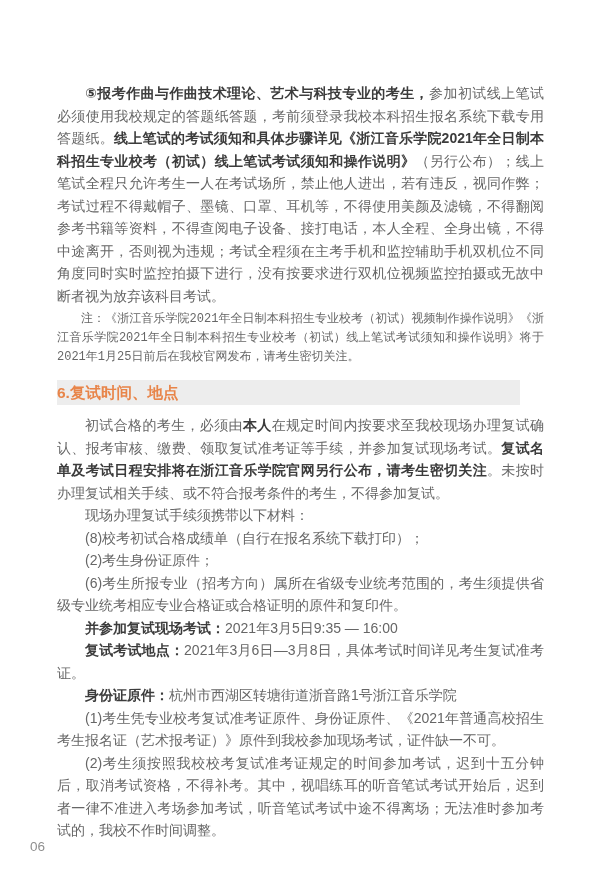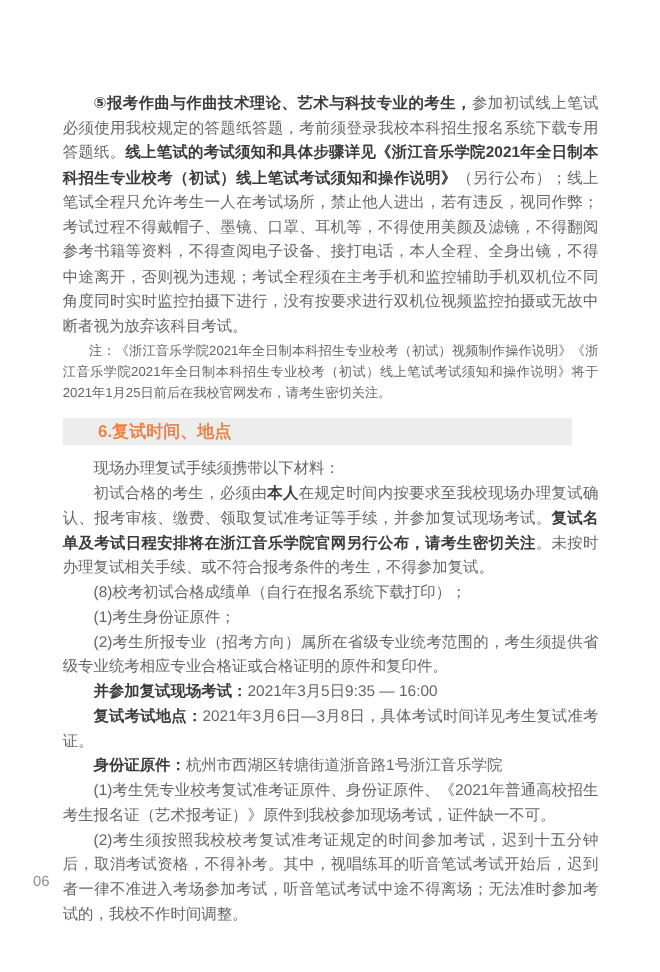--- a/index.html
+++ b/index.html
@@ -40,64 +40,64 @@
   .body-text {
     font-size: 14px;
     line-height: 22.5px;
     color: var(--body-text);
   }
   .note-text {
     font-size: 12px;
     line-height: 19px;
     color: var(--body-text);
     margin-top: 3px;
+    font-family: Liberation Mono, monospace;
   }
   .seg { color: inherit; }
   .seg.bold {
     font-weight: bold;
     color: var(--emphasis-text);
   }
   .section-heading {
     margin: 13px 24px 9px 0;
     background: var(--heading-bar-bg);
     color: var(--accent-orange);
     font-size: 15.5px;
     font-weight: bold;
     line-height: 25px;
     height: 25px;
-    padding-left: 32px;
     text-align: left;
     white-space: nowrap;
     overflow: hidden;
   }
   .page-number {
     position: absolute;
     left: 30px;
-    top: 793px;
+    top: 839px;
     font-size: 13.5px;
     color: var(--page-number-text);
   }
 </style>
 </head>
 <body>
 
 <div class="page">
   <main class="content">
 
     <p class="para body-text"><span class="seg bold">⑤报考作曲与作曲技术理论、艺术与科技专业的考生，</span><span class="seg">参加初试线上笔试必须使用我校规定的答题纸答题，考前须登录我校本科招生报名系统下载专用答题纸。</span><span class="seg bold">线上笔试的考试须知和具体步骤详见《浙江音乐学院2021年全日制本科招生专业校考（初试）线上笔试考试须知和操作说明》</span><span class="seg">（另行公布）；线上笔试全程只允许考生一人在考试场所，禁止他人进出，若有违反，视同作弊；考试过程不得戴帽子、墨镜、口罩、耳机等，不得使用美颜及滤镜，不得翻阅参考书籍等资料，不得查阅电子设备、接打电话，本人全程、全身出镜，不得中途离开，否则视为违规；考试全程须在主考手机和监控辅助手机双机位不同角度同时实时监控拍摄下进行，没有按要求进行双机位视频监控拍摄或无故中断者视为放弃该科目考试。</span></p>
 
     <p class="para note-text"><span class="seg">注：《浙江音乐学院2021年全日制本科招生专业校考（初试）视频制作操作说明》《浙江音乐学院2021年全日制本科招生专业校考（初试）线上笔试考试须知和操作说明》将于2021年1月25日前后在我校官网发布，请考生密切关注。</span></p>
 
     <h2 class="section-heading">6.复试时间、地点</h2>
 
+    <p class="para body-text"><span class="seg">初试合格的考生，必须由</span><span class="seg bold">本人</span><span class="seg">在规定时间内按要求至我校现场办理复试确认、报考审核、缴费、领取复试准考证等手续，并参加复试现场考试。</span><span class="seg bold">复试名单及考试日程安排将在浙江音乐学院官网另行公布，请考生密切关注</span><span class="seg">。未按时办理复试相关手续、或不符合报考条件的考生，不得参加复试。</span></p>
     <p class="para body-text"><span class="seg">现场办理复试手续须携带以下材料：</span></p>
-    <p class="para body-text"><span class="seg">初试合格的考生，必须由</span><span class="seg bold">本人</span><span class="seg">在规定时间内按要求至我校现场办理复试确认、报考审核、缴费、领取复试准考证等手续，并参加复试现场考试。</span><span class="seg bold">复试名单及考试日程安排将在浙江音乐学院官网另行公布，请考生密切关注</span><span class="seg">。未按时办理复试相关手续、或不符合报考条件的考生，不得参加复试。</span></p>
     <p class="para body-text"><span class="seg">(8)校考初试合格成绩单（自行在报名系统下载打印）；</span></p>
-    <p class="para body-text"><span class="seg">(1)考生身份证原件；</span></p>
-    <p class="para body-text"><span class="seg">(2)考生所报专业（招考方向）属所在省级专业统考范围的，考生须提供省级专业统考相应专业合格证或合格证明的原件和复印件。</span></p>
+    <p class="para body-text"><span class="seg">(2)考生身份证原件；</span></p>
+    <p class="para body-text"><span class="seg">(6)考生所报专业（招考方向）属所在省级专业统考范围的，考生须提供省级专业统考相应专业合格证或合格证明的原件和复印件。</span></p>
     <p class="para body-text"><span class="seg bold">并参加复试现场考试：</span><span class="seg">2021年3月5日9:35 — 16:00</span></p>
     <p class="para body-text"><span class="seg bold">复试考试地点：</span><span class="seg">2021年3月6日—3月8日，具体考试时间详见考生复试准考证。</span></p>
     <p class="para body-text"><span class="seg bold">身份证原件：</span><span class="seg">杭州市西湖区转塘街道浙音路1号浙江音乐学院</span></p>
 
 
     <p class="para body-text"><span class="seg">(1)考生凭专业校考复试准考证原件、身份证原件、《2021年普通高校招生考生报名证（艺术报考证）》原件到我校参加现场考试，证件缺一不可。</span></p>
     <p class="para body-text"><span class="seg">(2)考生须按照我校校考复试准考证规定的时间参加考试，迟到十五分钟后，取消考试资格，不得补考。其中，视唱练耳的听音笔试考试开始后，迟到者一律不准进入考场参加考试，听音笔试考试中途不得离场；无法准时参加考试的，我校不作时间调整。</span></p>
 
   </main>
 

